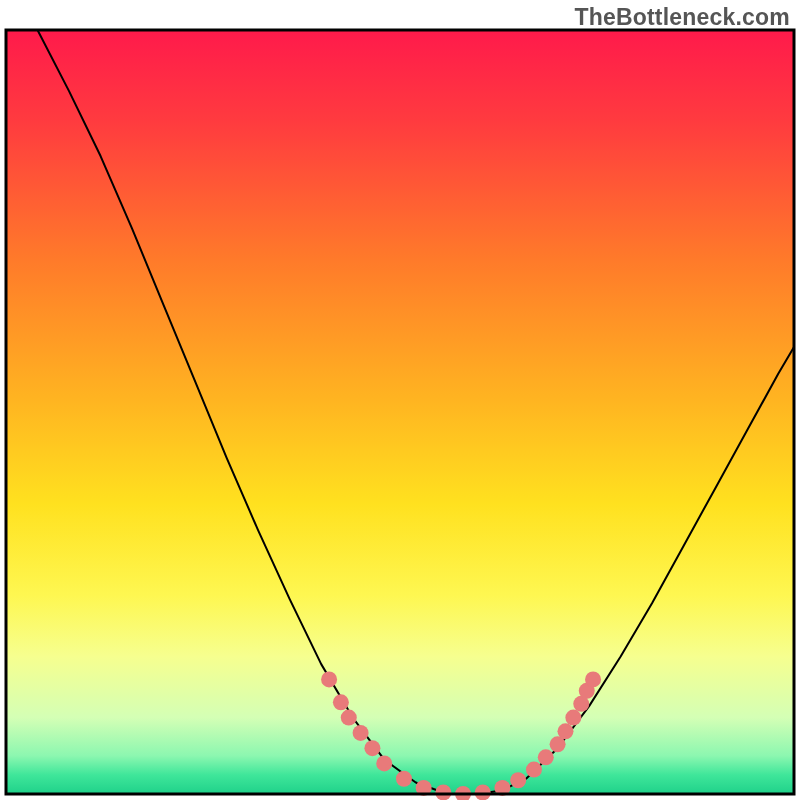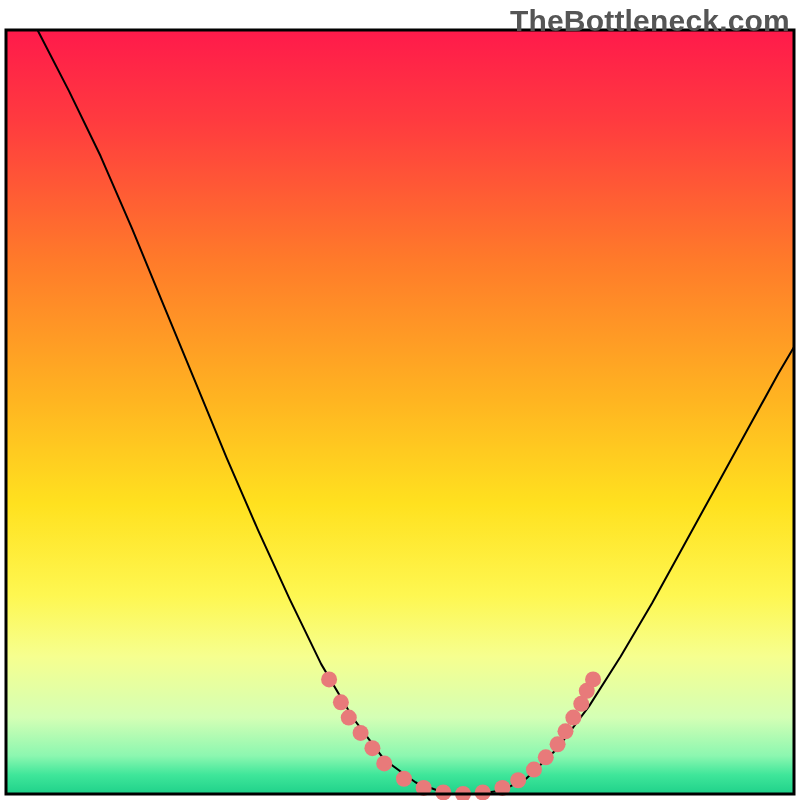--- a/index.html
+++ b/index.html
@@ -13,21 +13,21 @@
   }
   .chart-container {
     position: relative;
     width: 800px;
     height: 800px;
   }
   .watermark {
     position: absolute;
     top: 4px;
     right: 10px;
-    font-size: 30px;
+    font-size: 23px;
     font-weight: 600;
     color: #555;
     letter-spacing: 0.2px;
   }
   svg {
     display: block;
   }
 </style>
 </head>
 <body>

